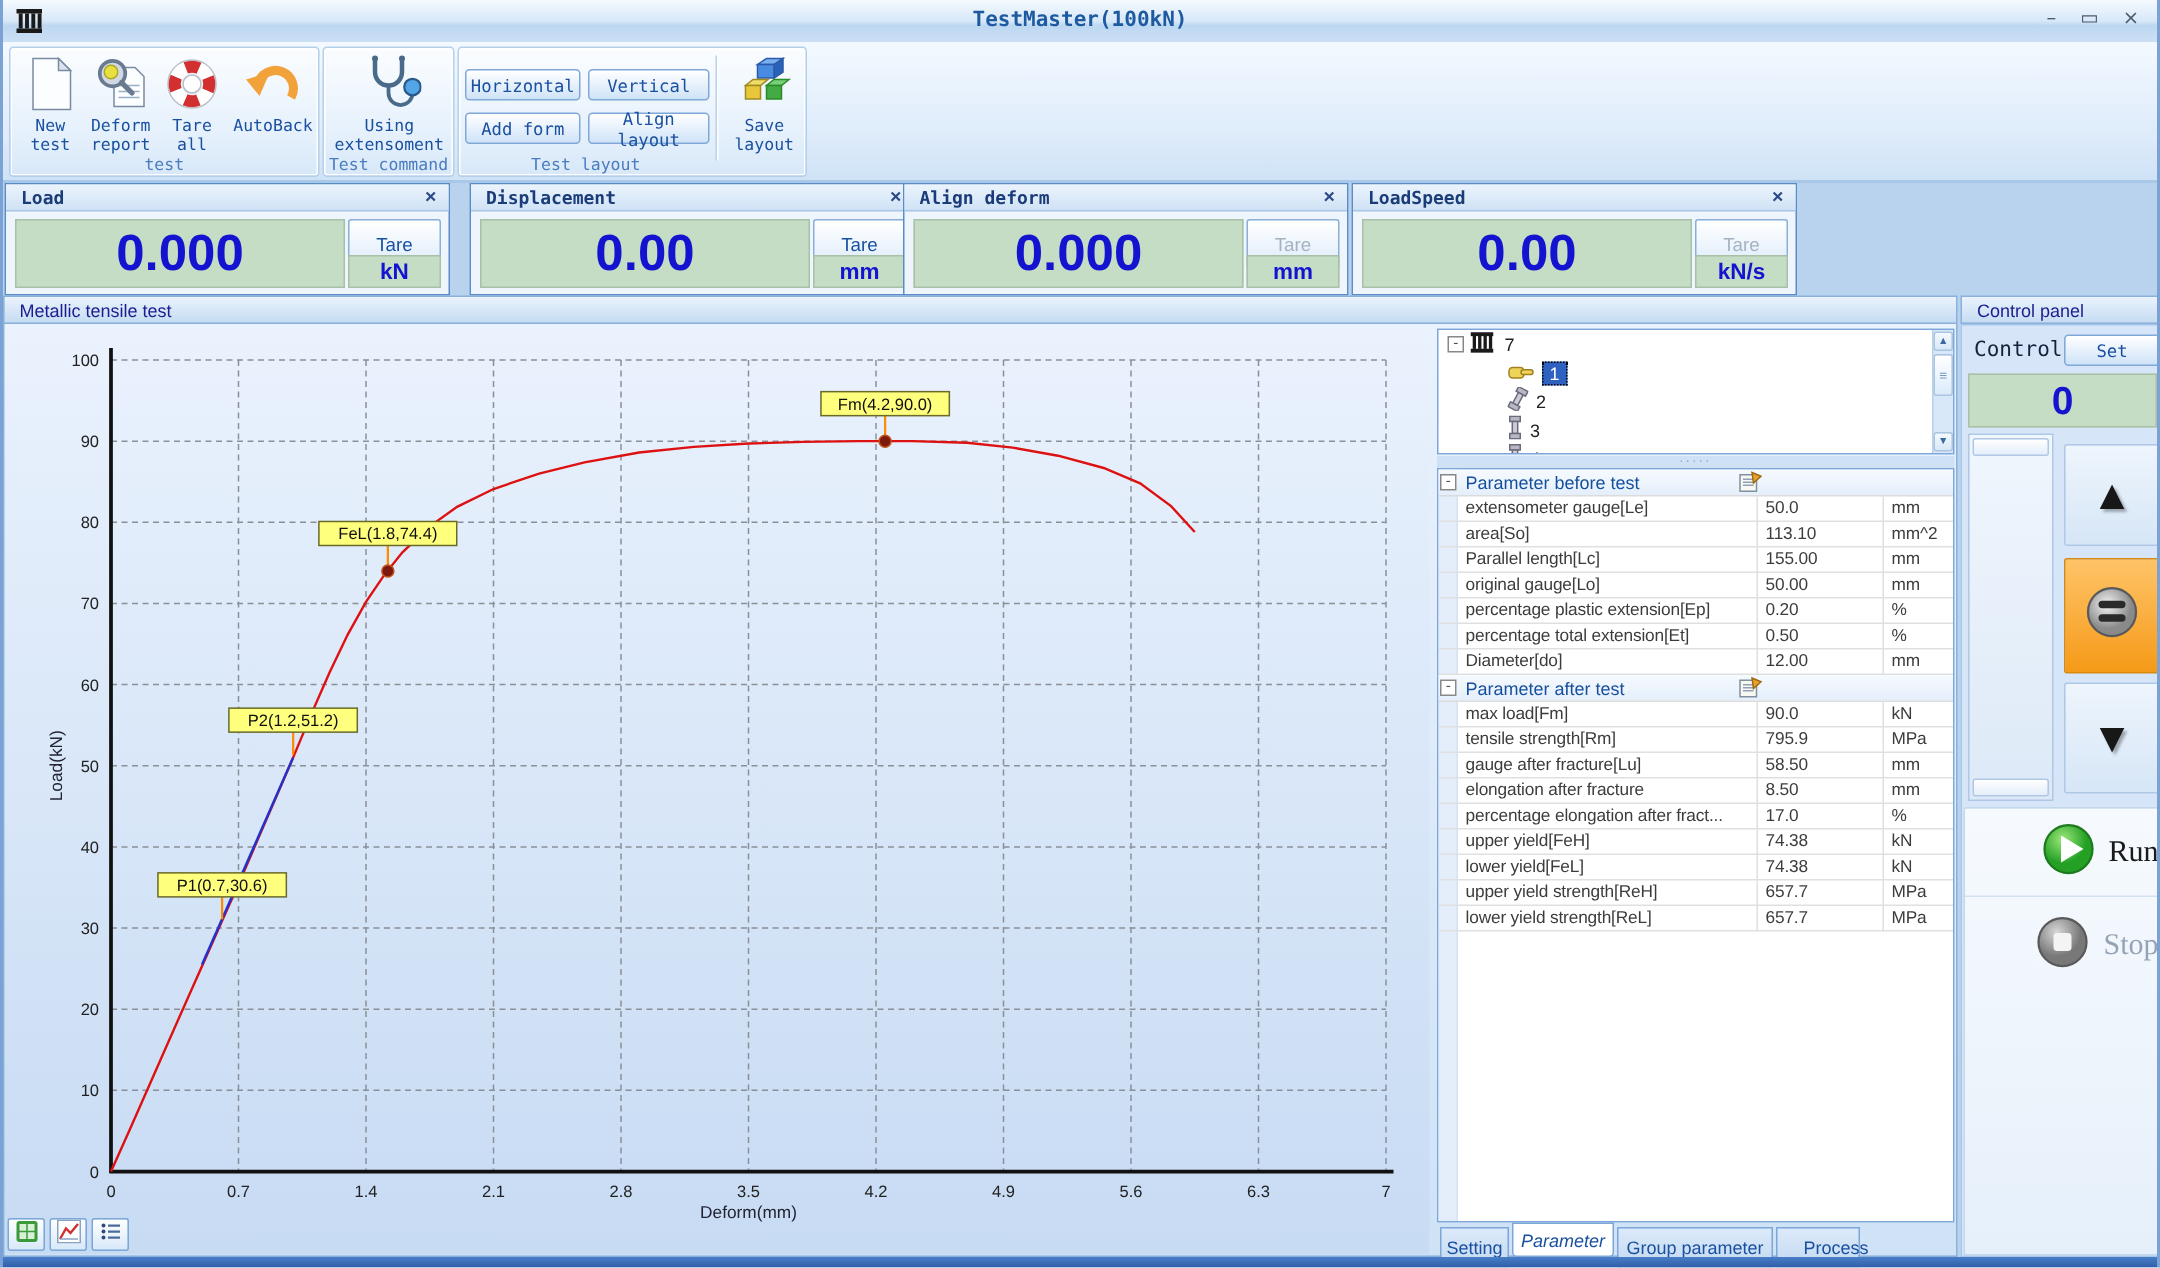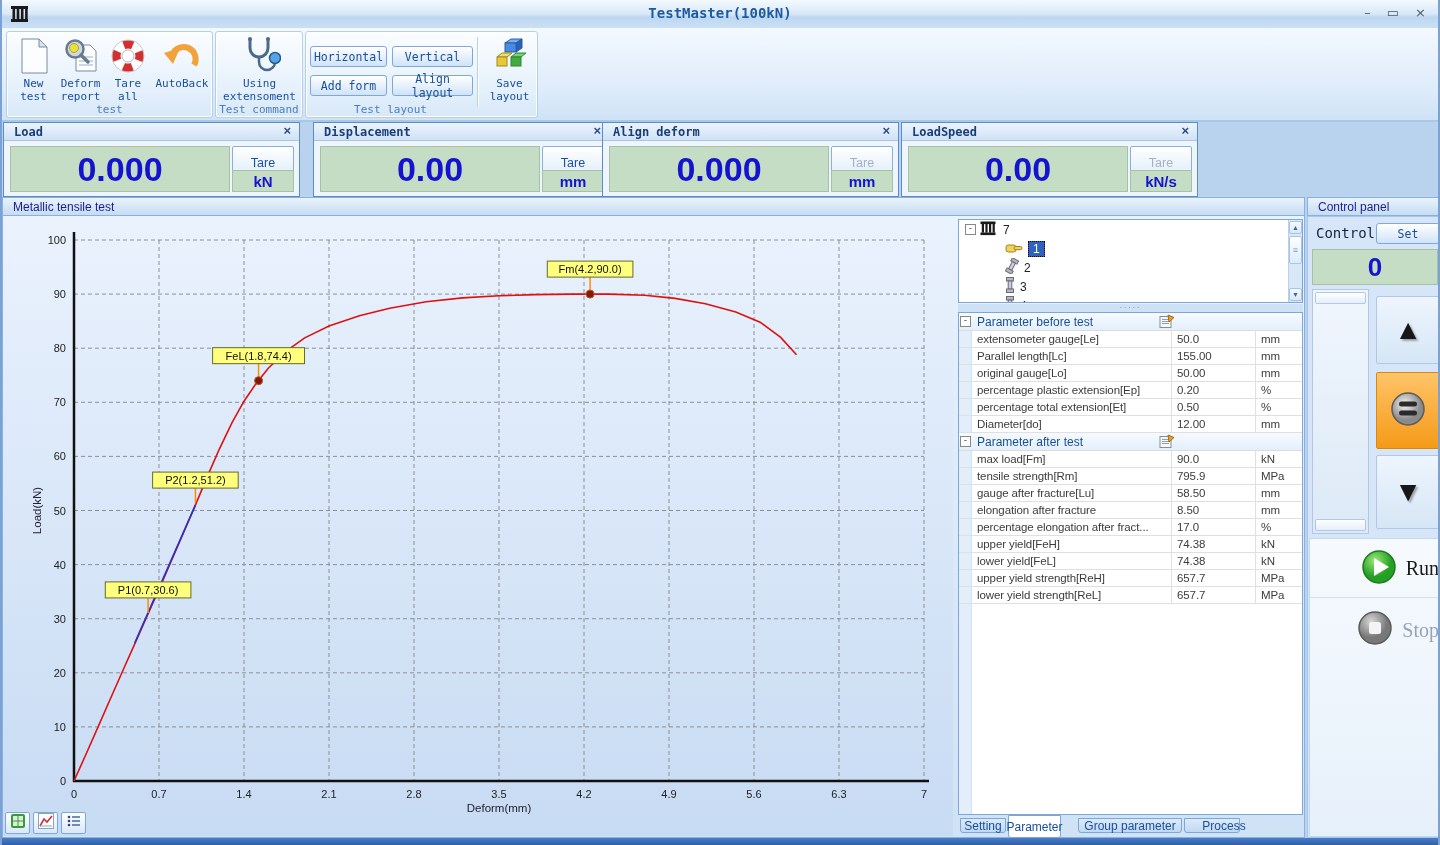--- a/index.html
+++ b/index.html
@@ -76,21 +76,21 @@
   .psec .minusbox{position:absolute;left:1px;top:3px;margin:0}
   .psec-lbl{position:absolute;left:18px;top:2px;font:12px "Liberation Sans",sans-serif;color:#16509c}
   .psec-ic{position:absolute;left:200px;top:1px}
   .prow{position:relative;height:17px;border-bottom:1px solid #e0e0e0;
     font:11.5px "Liberation Sans",sans-serif;color:#3c3c3c;letter-spacing:-0.1px}
   .pname{position:absolute;left:18px;top:2px;width:190px;white-space:nowrap;overflow:hidden}
   .pval{position:absolute;left:212px;top:0;width:84px;height:17px;border-left:1px solid #e0e0e0;padding:2px 0 0 5px}
   .punit{position:absolute;left:296px;top:0;right:0;height:17px;border-left:1px solid #e0e0e0;padding:2px 0 0 5px}
   
   .tabsrow{position:absolute;left:955px;top:599px;width:346px;height:24px}
-  .tab{position:absolute;top:3px;height:15px;border:1px solid #7da7d8;border-radius:0 0 3px 3px;
+  .tab{position:absolute;top:3px;height:28px;border:1px solid #7da7d8;border-radius:0 0 3px 3px;
     background:linear-gradient(#dceafa,#c2d8f0);color:#1a50a0;font:12px "Liberation Sans",sans-serif;
     display:flex;align-items:center;justify-content:center}
   .tab.active{top:0;height:23px;background:#ffffff;z-index:2}
   
   .cpbody{position:absolute;left:1305px;top:216px;width:135px;height:622px;background:#d6e6f8;border:1px solid #a8c6e8}
   .ctl-label{position:absolute;left:8px;top:8px;font:14px "DejaVu Sans Mono",monospace;color:#14233c}
   .setbtn{position:absolute;left:68px;top:6px;width:64px;height:21px}
   .cpdisplay{position:absolute;left:4px;top:32px;width:126px;height:36px;background:#c5dcc5;border:1px solid #a8c0a8;
     color:#1414d0;font:bold 26px "Liberation Sans",sans-serif;display:flex;align-items:center;justify-content:center}
   .cpslider{position:absolute;left:4px;top:72px;width:57px;height:245px;border:1px solid #b0c8e6;
@@ -412,20 +412,25 @@
                 <line x1="3" y1="9.5" x2="10" y2="9.5" stroke="#90a0b8"></line>
                 <polygon points="9,1 15,3.5 10,8" fill="#e8a030" stroke="#a06a10"></polygon>
               </svg></span>
           </div>
           <div class="prow">
             <span class="pname">extensometer gauge[Le]</span>
             <span class="pval">50.0</span>
             <span class="punit">mm</span>
           </div>
           <div class="prow">
+            <span class="pname">area[So]</span>
+            <span class="pval">113.10</span>
+            <span class="punit">mm^2</span>
+          </div>
+          <div class="prow">
             <span class="pname">Parallel length[Lc]</span>
             <span class="pval">155.00</span>
             <span class="punit">mm</span>
           </div>
           <div class="prow">
             <span class="pname">original gauge[Lo]</span>
             <span class="pval">50.00</span>
             <span class="punit">mm</span>
           </div>
           <div class="prow">
@@ -496,21 +501,21 @@
           </div>
           <div class="prow">
             <span class="pname">lower yield strength[ReL]</span>
             <span class="pval">657.7</span>
             <span class="punit">MPa</span>
           </div>
         </div>
     </div>
     <div class="tabsrow" id="tabs">
         <div class="tab" style="left: 2px; width: 46px;">Setting</div>
-        <div class="tab active" style="left: 50px; width: 53px;">Parameter</div>
+        <div class="tab active" style="left: 50px; width: 68px; font-style: italic;">Parameter</div>
         <div class="tab" style="left: 120px; width: 104px;">Group parameter</div>
         <div class="tab" style="left: 226px; width: 56px; padding-left: 24px;">Process</div>
       </div>
 
     <div class="minibar">
       <div class="mbtn">
         <span><svg width="16" height="16" viewBox="0 0 16 16">
               <rect x="1" y="1" width="14" height="14" rx="2" fill="#3a9a3a"></rect>
               <rect x="3" y="3" width="4.5" height="4.5" fill="#d8f0d8"></rect>
               <rect x="8.5" y="3" width="4.5" height="4.5" fill="#d8f0d8"></rect>

